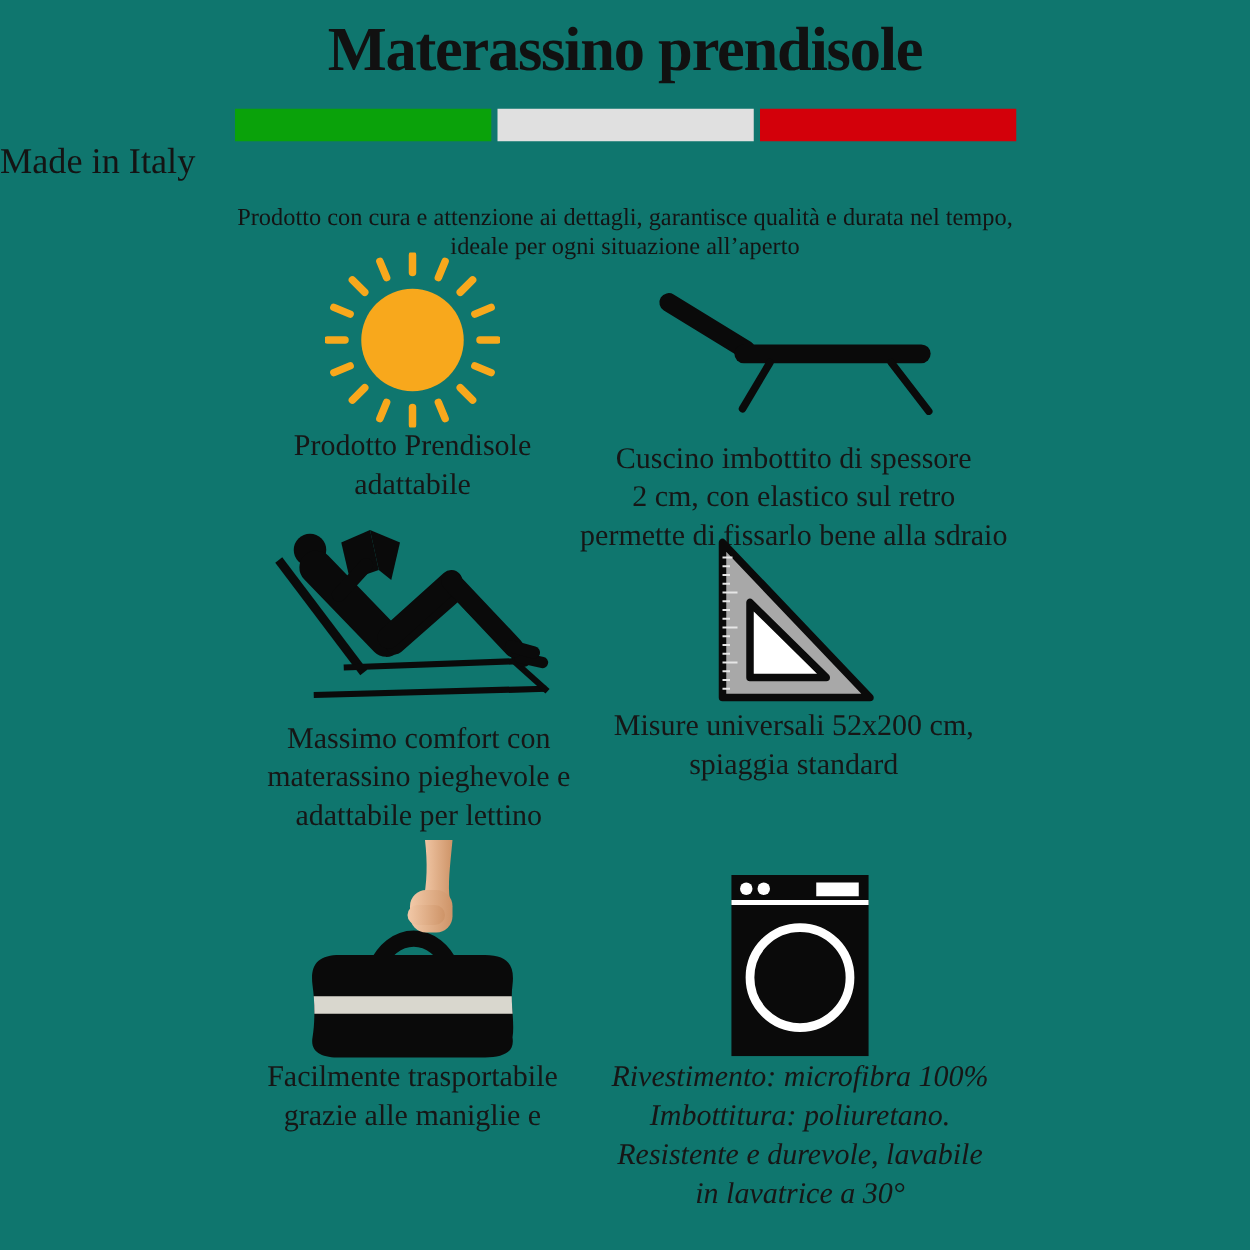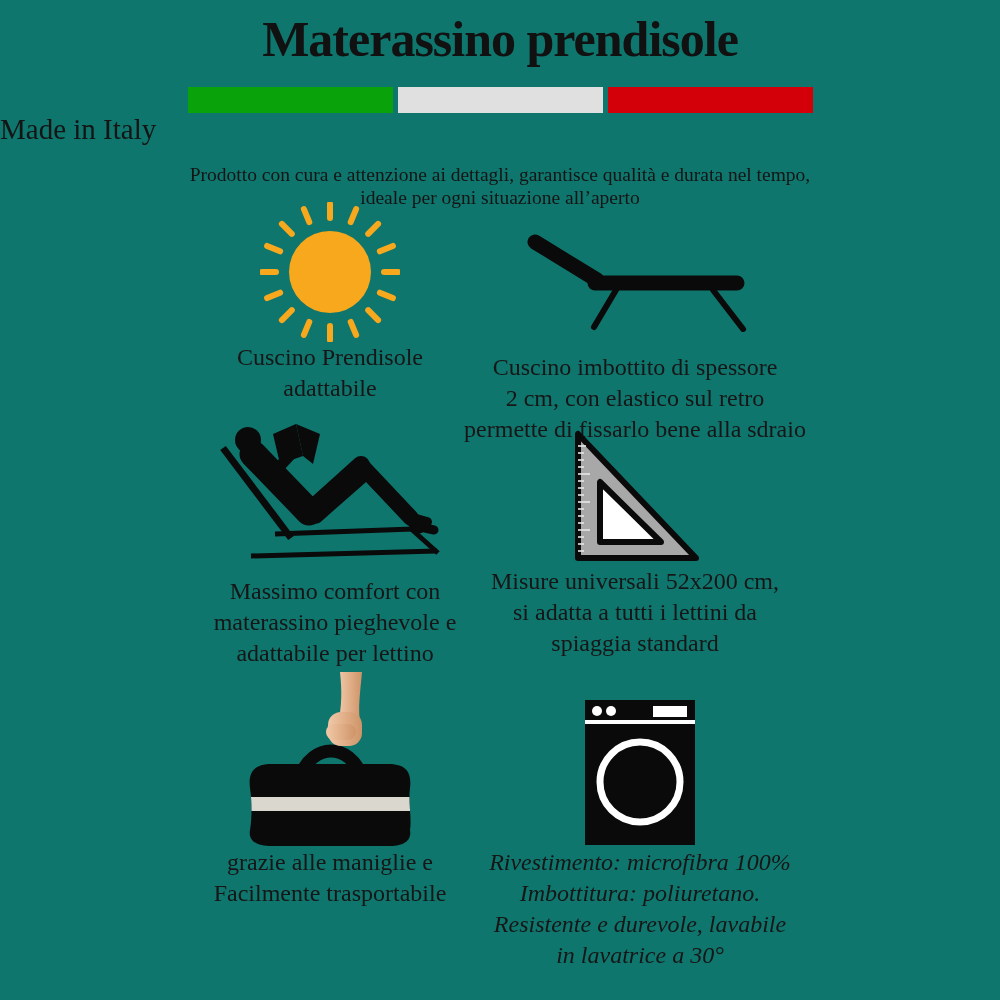--- a/index.html
+++ b/index.html
@@ -53,21 +53,21 @@
         <line x1="31.8" y1="108.2" x2="21.9" y2="118.1"></line>
         <line x1="20.1" y1="90.7" x2="7.1" y2="96.1"></line>
         <line x1="16" y1="70" x2="2" y2="70"></line>
         <line x1="20.1" y1="49.3" x2="7.1" y2="43.9"></line>
         <line x1="31.8" y1="31.8" x2="21.9" y2="21.9"></line>
         <line x1="49.3" y1="20.1" x2="43.9" y2="7.1"></line>
       </g>
       <circle cx="70" cy="70" r="41" fill="#F8A81C"></circle>
     </svg>
     <div class="caption">
-      <div>Cuscino Prendisole</div>
+      <div>Prodotto Prendisole</div>
       <div>adattabile</div>
     </div>
   </div>
 
   <div class="cell" style="left:435px;top:228px;width:400px;">
     <svg class="icon-wrap" width="240" height="104" viewBox="0 0 240 104">
       <g stroke="#0a0a0a" fill="none">
         <line x1="20" y1="14" x2="82" y2="52" stroke-width="15" stroke-linecap="round"></line>
         <line x1="80" y1="55" x2="222" y2="55" stroke-width="15" stroke-linecap="round"></line>
         <line x1="101" y1="62" x2="79" y2="99" stroke-width="6" stroke-linecap="round"></line>
@@ -128,21 +128,20 @@
         <line x1="9" y1="86" x2="15" y2="86"></line>
           <line x1="9" y1="93" x2="15" y2="93"></line>
         <line x1="9" y1="100" x2="21" y2="100"></line>
           <line x1="9" y1="107" x2="15" y2="107"></line>
         <line x1="9" y1="114" x2="15" y2="114"></line>
           <line x1="9" y1="121" x2="15" y2="121"></line>
       </g>
     </svg>
     <div class="caption" style="margin-top:4px">
       <div>Misure universali 52x200 cm,</div>
-      <div>si adatta a tutti i lettini da</div>
       <div>spiaggia standard</div>
     </div>
   </div>
 
   <div class="cell" style="left:170px;top:672px;width:320px;">
     <svg class="icon-wrap" width="180" height="175" viewBox="0 0 180 175">
       <defs>
         <linearGradient id="skin" x1="0" y1="0" x2="1" y2="0">
           <stop offset="0" stop-color="#F2C9A8"></stop>
           <stop offset="1" stop-color="#CE9468"></stop>
@@ -156,22 +155,22 @@
 
       <path d="M 62,100 A 34,44 0 0 1 120,100" fill="none" stroke="#0a0a0a" stroke-width="13" stroke-linecap="round"></path>
 
       <rect x="88" y="40" width="34" height="34" rx="13" fill="url(#skin)"></rect>
       <rect x="86" y="52" width="30" height="16" rx="8" fill="url(#skin)"></rect>
 
       <path d="M 32,92 L 148,92 C 166,92 172,100 170,116 C 168,130 172,146 170,158 C 172,170 162,174 148,174 L 32,174 C 18,174 8,170 10,158 C 12,146 12,130 10,116 C 8,100 14,92 32,92 Z" fill="#0A0A0A"></path>
       <rect x="0" y="125" width="180" height="14" clip-path="url(#bagclip)" fill="#D9D7CE"></rect>
     </svg>
     <div class="caption" style="margin-top:0px">
+      <div>Facilmente trasportabile</div>
       <div>grazie alle maniglie e</div>
-      <div>Facilmente trasportabile</div>
     </div>
   </div>
 
   <div class="cell" style="left:440px;top:700px;width:400px;font-style:italic;">
     <svg class="icon-wrap" width="110" height="145" viewBox="0 0 110 145">
       <rect x="0" y="0" width="110" height="145" fill="#0A0A0A"></rect>
       <rect x="0" y="20" width="110" height="4" fill="#ffffff"></rect>
       <circle cx="12" cy="11" r="5" fill="#ffffff"></circle>
       <circle cx="26" cy="11" r="5" fill="#ffffff"></circle>
       <rect x="68" y="6" width="34" height="11" fill="#ffffff"></rect>

